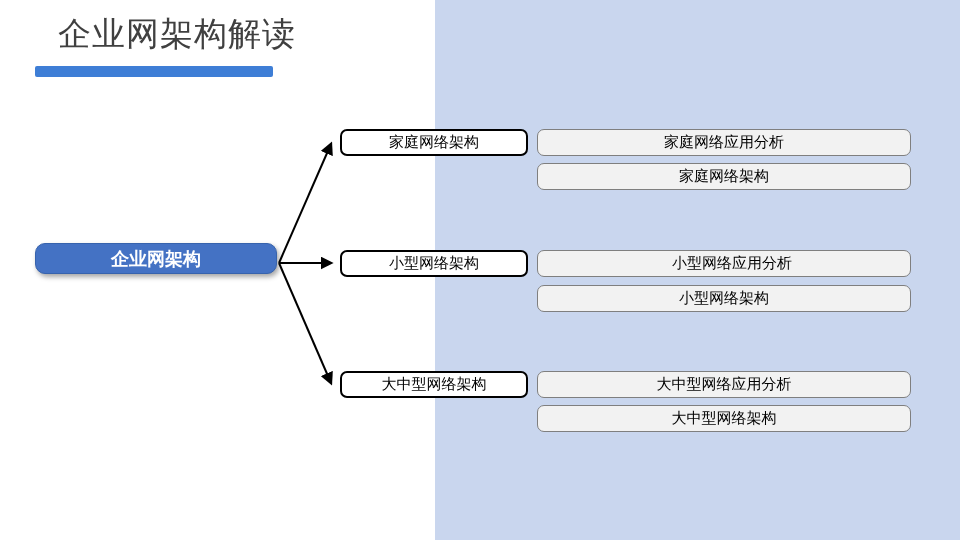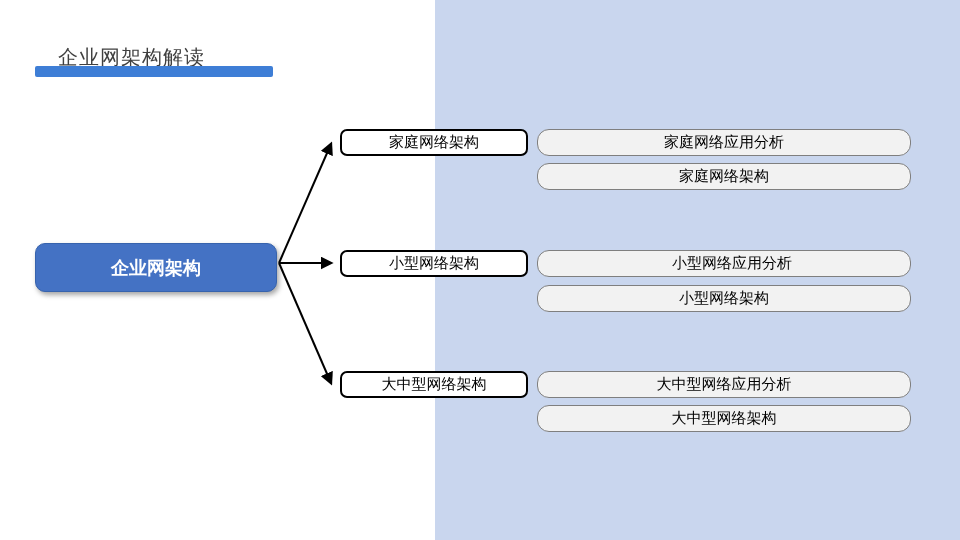--- a/index.html
+++ b/index.html
@@ -21,40 +21,40 @@
     width: 960px; height: 540px;
     background: #ffffff;
   }
   .panel {
     position: absolute;
     left: 435px; top: 0; width: 525px; height: 540px;
     background: var(--panel);
   }
   .title {
     position: absolute;
-    left: 58px; top: 44px;
-    font-size: 20px;
+    left: 58px; top: 12px;
+    font-size: 33px;
     letter-spacing: 1px;
     color: var(--title-text);
   }
   .title-bar {
     position: absolute;
     left: 35px; top: 66px;
     width: 238px; height: 11px;
     background: var(--accent);
     border-radius: 2px;
   }
   .arrows {
     position: absolute;
     left: 0; top: 0;
   }
   .root-node {
     position: absolute;
     left: 35px; top: 243px;
-    width: 242px; height: 49px;
+    width: 242px; height: 31px;
     background: var(--root-fill);
     border: 1px solid #3763ad;
     border-radius: 10px;
     box-shadow: 2px 3px 5px rgba(0,0,0,0.35);
     color: #ffffff;
     font-weight: bold;
     font-size: 18px;
     display: flex; align-items: center; justify-content: center;
   }
   .branch-node {
@@ -67,21 +67,21 @@
     font-size: 15px;
     color: #000000;
     display: flex; align-items: center; justify-content: center;
   }
   .leaf-node {
     position: absolute;
     left: 537px;
     width: 374px; height: 27px;
     background: #F2F2F2;
     border: 1px solid #7F7F7F;
-    border-radius: 12px;
+    border-radius: 7px;
     font-size: 15px;
     color: #000000;
     display: flex; align-items: center; justify-content: center;
   }
   .b1 { top: 129px; }
   .b1-l1 { top: 129px; }
   .b1-l2 { top: 163px; }
   .b2 { top: 250px; }
   .b2-l1 { top: 250px; padding-left: 16px; }
   .b2-l2 { top: 285px; }

